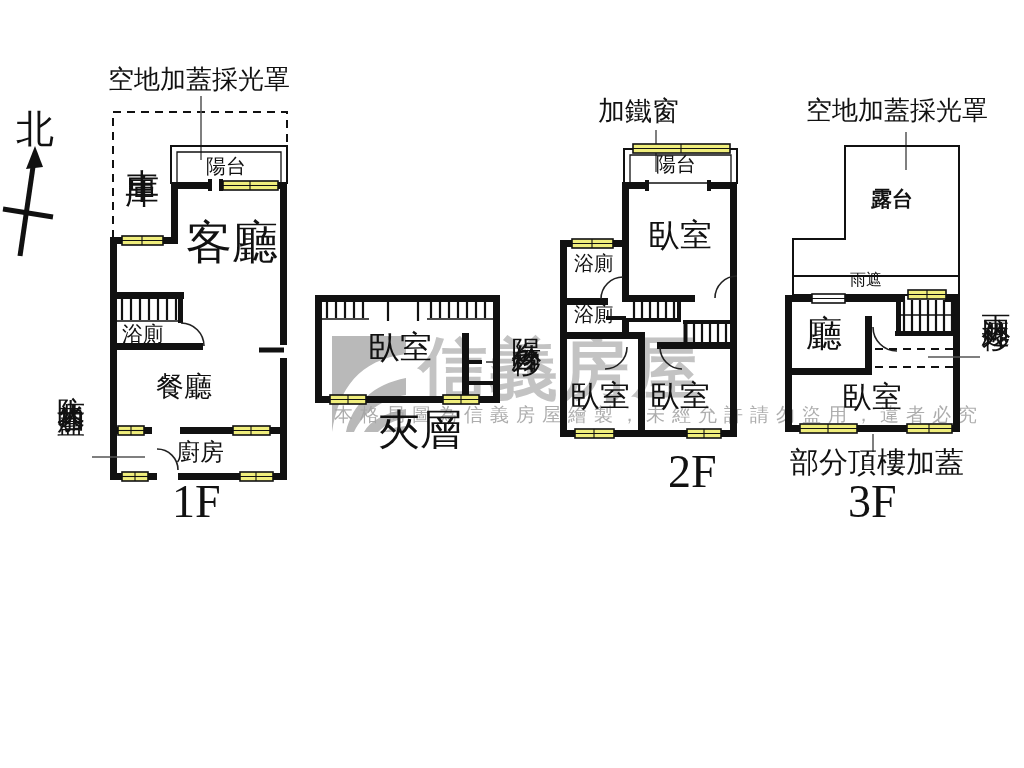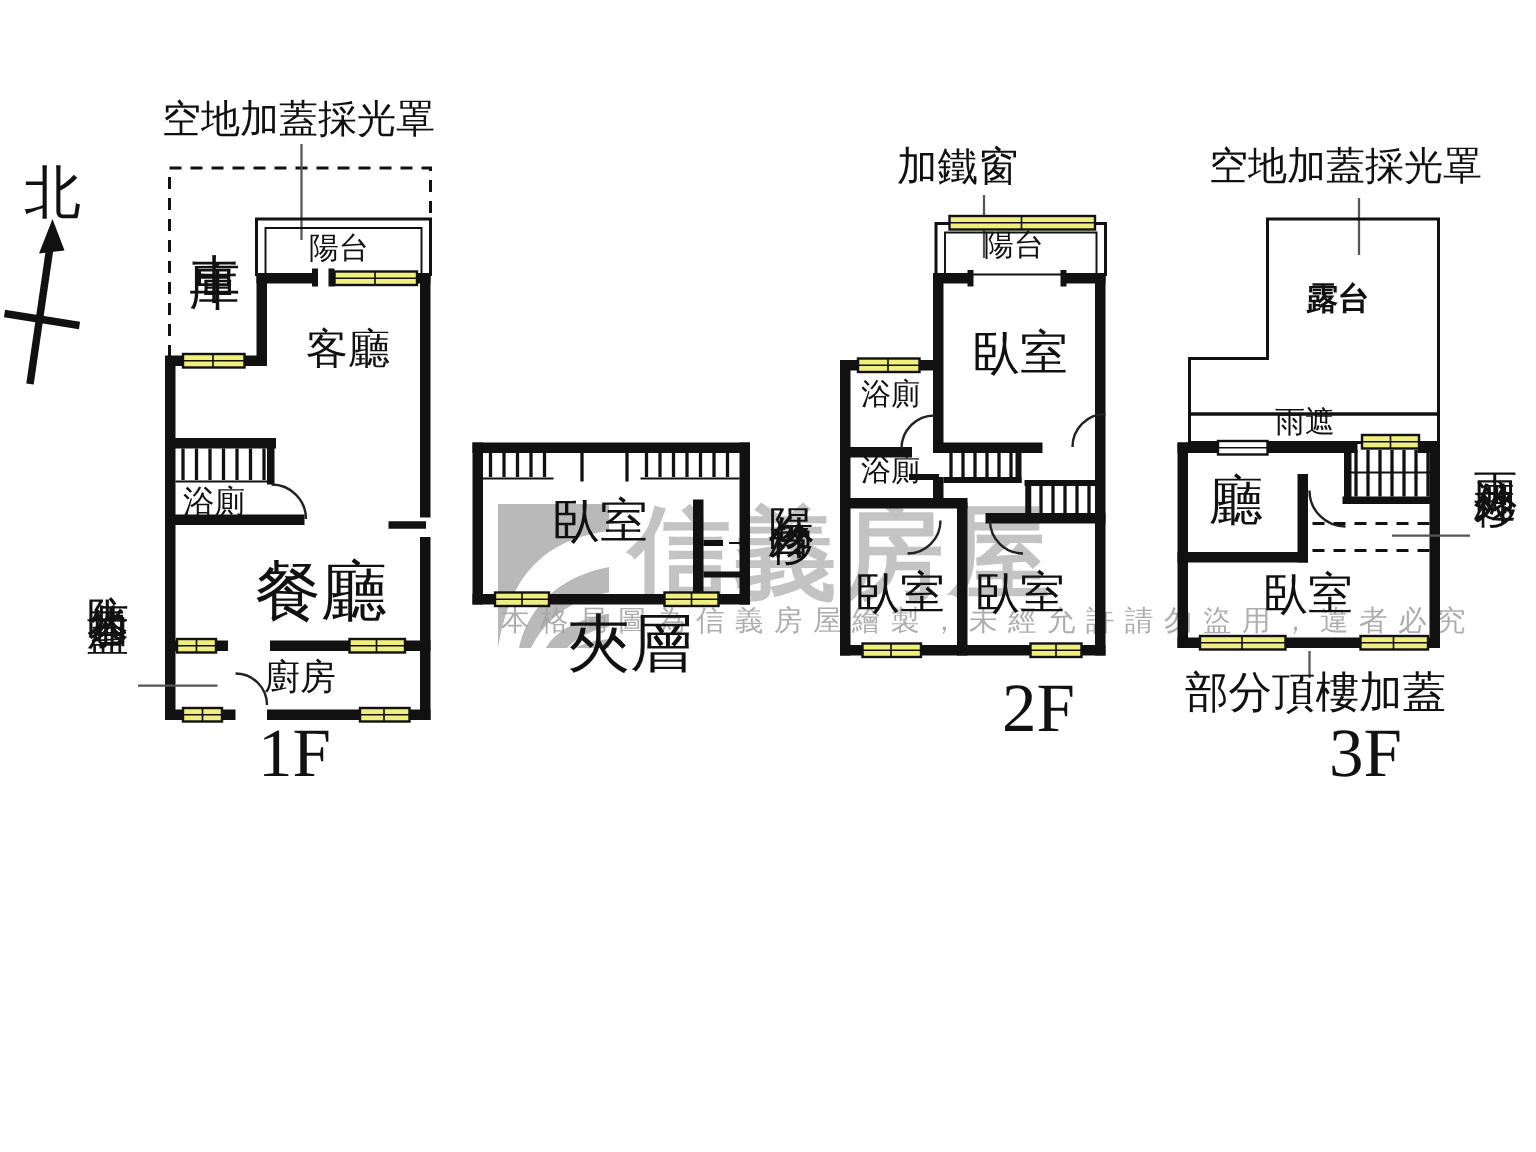--- a/index.html
+++ b/index.html
@@ -295,43 +295,43 @@
             <line class="wline" x1="927" y1="290" x2="927" y2="299"></line>
           </g>
       </g>
     </g>
   </svg>
 
   <div class="lbl" style="left:108px;top:66px;font-size:26px;">空地加蓋採光罩</div>
   <div class="lbl" style="left:16px;top:110px;font-size:38px;">北</div>
   <div class="lbl vlabel" style="left:124px;top:142px;font-size:34px;letter-spacing:3px;">車庫</div>
   <div class="lbl" style="left:206px;top:156px;font-size:20px;">陽台</div>
-  <div class="lbl" style="left:204px;top:219px;font-size:28px;">客廳</div>
+  <div class="lbl" style="left:186px;top:219px;font-size:46px;">客廳</div>
   <div class="lbl" style="left:122px;top:323px;font-size:21px;">浴廁</div>
-  <div class="lbl" style="left:170px;top:372px;font-size:44px;text-align:right;">餐廳</div>
+  <div class="lbl" style="left:156px;top:372px;font-size:28px;text-align:right;">餐廳</div>
   <div class="lbl" style="left:176px;top:440px;font-size:24px;">廚房</div>
   <div class="lbl floorcap" style="left:172px;top:478px;">1F</div>
   <div class="lbl vlabel" style="left:56px;top:374px;font-size:28px;letter-spacing:3px;">防火巷加蓋</div>
 
   <div class="lbl" style="left:368px;top:331px;font-size:32px;">臥室</div>
   <div class="lbl" style="left:378px;top:408px;font-size:42px;text-align:center;">夾層</div>
   <div class="lbl vlabel" style="left:511px;top:315px;font-size:30px;letter-spacing:3px;">陽台外移</div>
 
   <div class="lbl" style="left:598px;top:97px;font-size:27px;">加鐵窗</div>
   <div class="lbl" style="left:656px;top:154px;font-size:20px;">陽台</div>
   <div class="lbl" style="left:648px;top:219px;font-size:32px;">臥室</div>
   <div class="lbl" style="left:574px;top:253px;font-size:20px;">浴廁</div>
   <div class="lbl" style="left:574px;top:304px;font-size:20px;">浴廁</div>
   <div class="lbl" style="left:570px;top:380px;font-size:30px;">臥室</div>
   <div class="lbl" style="left:650px;top:380px;font-size:30px;">臥室</div>
   <div class="lbl floorcap" style="left:625px;top:448px;margin-left:43px;">2F</div>
 
   <div class="lbl" style="left:806px;top:97px;font-size:26px;">空地加蓋採光罩</div>
   <div class="lbl" style="left:871px;top:188px;font-size:21px;font-weight:bold;">露台</div>
-  <div class="lbl" style="left:850px;top:272px;font-size:20px;">雨遮</div>
+  <div class="lbl" style="left:850px;top:272px;font-size:16px;">雨遮</div>
   <div class="lbl" style="left:806px;top:316px;font-size:36px;">廳</div>
   <div class="lbl" style="left:842px;top:381px;font-size:30px;">臥室</div>
   <div class="lbl vlabel" style="left:981px;top:292px;font-size:29px;letter-spacing:3px;">雨遮外移</div>
   <div class="lbl" style="left:790px;top:447px;font-size:29px;">部分頂樓加蓋</div>
-  <div class="lbl floorcap" style="left:886px;top:478px;">3F</div>
+  <div class="lbl floorcap" style="left:848px;top:478px;">3F</div>
 
 
 </div>
 
 </body></html>

